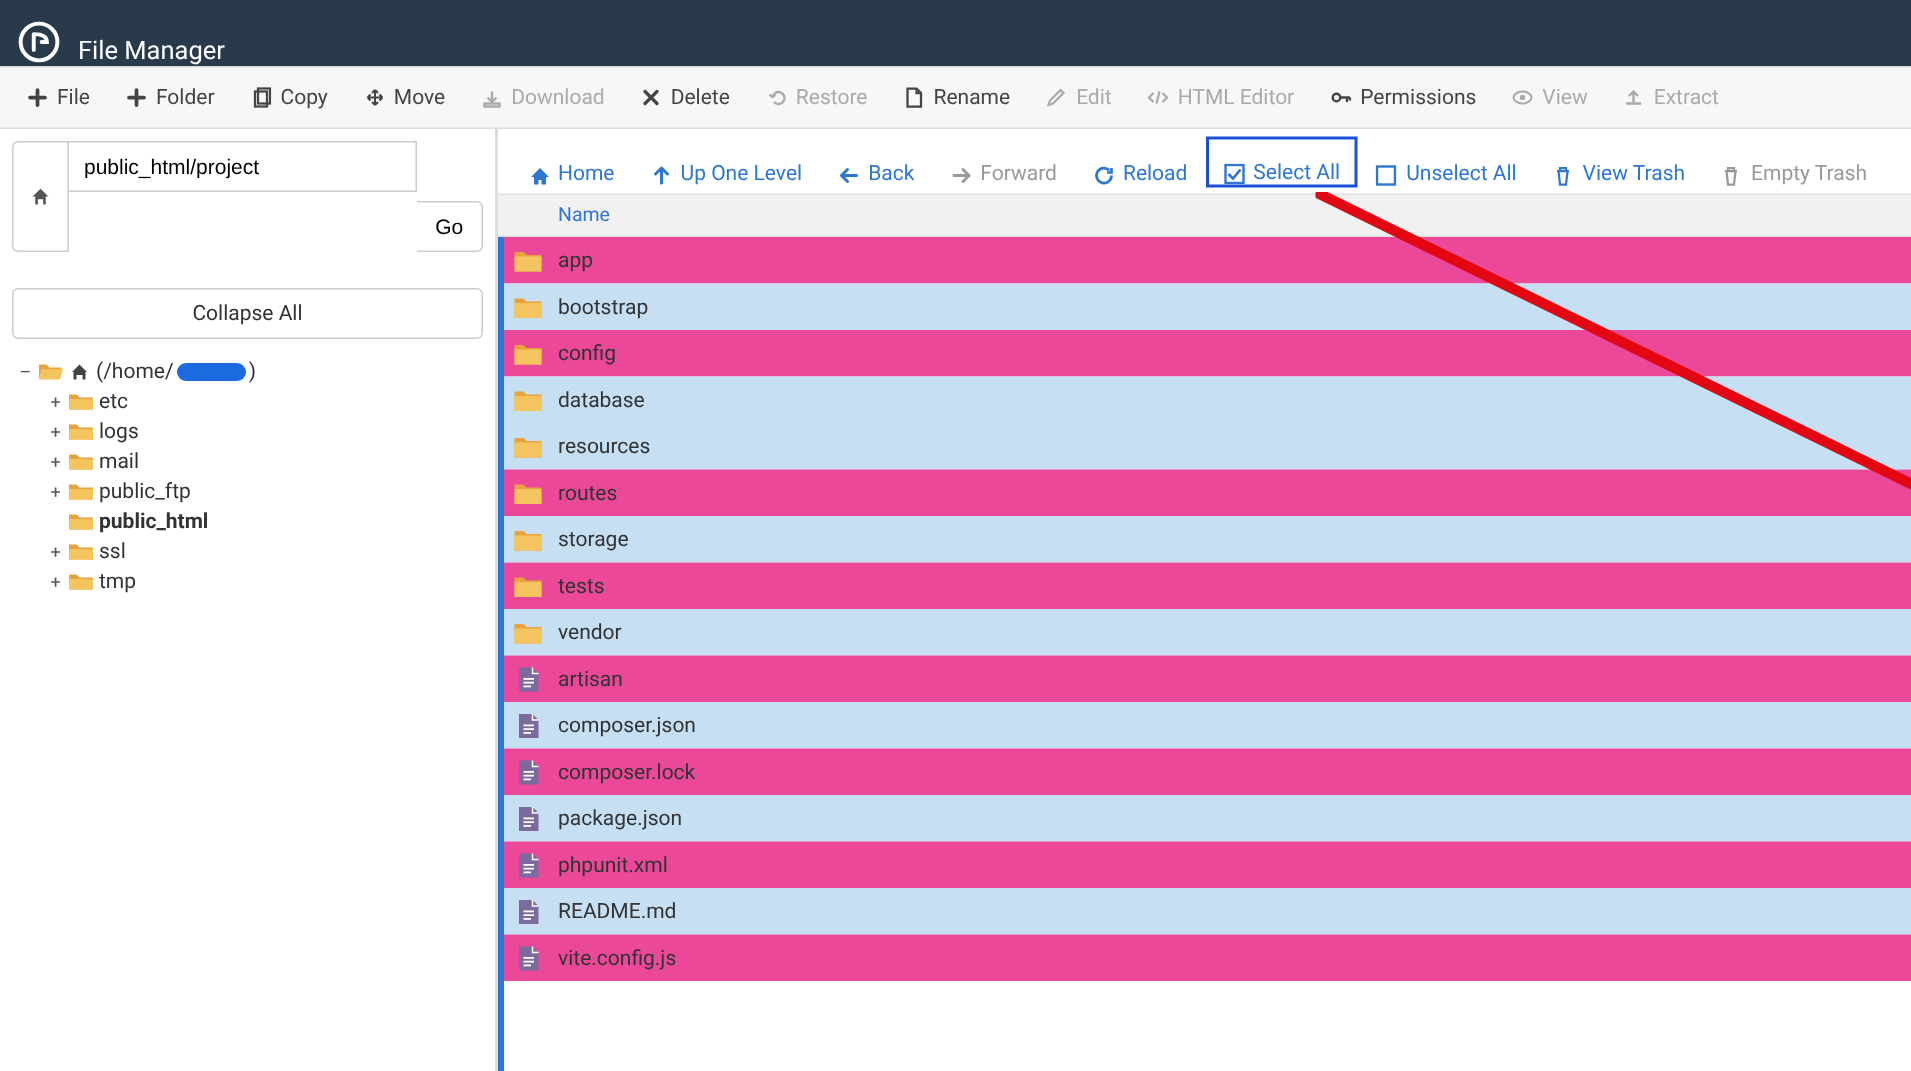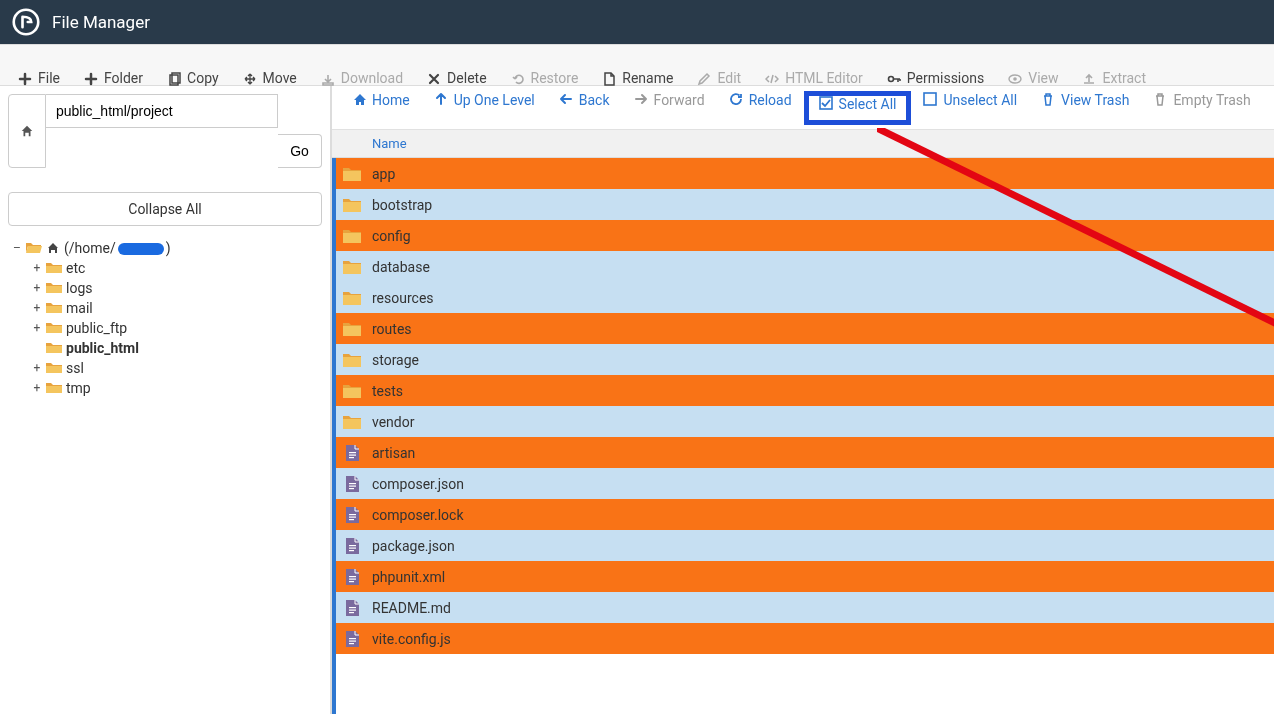--- a/index.html
+++ b/index.html
@@ -1,46 +1,46 @@
 <!DOCTYPE html>
 <html><head>
 <meta charset="utf-8">
 <style>
 * { box-sizing: border-box; margin: 0; padding: 0; }
 body { font-family: -apple-system, BlinkMacSystemFont, "Segoe UI", Roboto, Helvetica, Arial, sans-serif; font-size: 14px; color: #333; background: #fff; width: 1274px; height: 714px; overflow: hidden; }
-.header { background: #293a4a; color: #fff; height: 44px; display: flex; align-items: center; padding: 0 10px; gap: 10px; }
+.header { background: #293a4a; color: #fff; height: 44px; display: flex; align-items: flex-end; padding: 0 10px; gap: 10px; }
 .header .logo { width: 32px; height: 32px; display: flex; align-items: center; justify-content: center; }
 .header .title { font-size: 17px; font-weight: 400; }
 .toolbar { background: #f7f7f7; border-bottom: 1px solid #ddd; height: 42px; display: flex; align-items: center; padding: 0 6px; gap: 0; border-top: 1px solid #ddd;}
-.tb { display: flex; align-items: flex-end; gap: 6px; padding: 0 12px; color: #444; font-size: 14px; cursor: pointer; height: 42px; }
+.tb { display: flex; align-items: center; gap: 6px; padding: 0 12px; color: #444; font-size: 14px; cursor: pointer; height: 42px; }
 .tb.dis { color: #aaa; }
 .tb .ic { width: 14px; height: 14px; display: inline-flex; align-items: center; justify-content: center; }
 .main { display: flex; height: calc(714px - 44px - 42px); }
 .sidebar { width: 332px; border-right: 2px solid #dcdcdc; display: flex; flex-direction: column; }
 .pathbar { display: flex; padding: 8px; gap: 0; align-items: stretch; }
 .pathbar .home-btn { width: 38px; border: 1px solid #ccc; border-radius: 4px 0 0 4px; display: flex; align-items: center; justify-content: center; background: #fff; cursor: pointer; }
 .pathbar input { flex: 1; border: 1px solid #ccc; border-left: none; padding: 6px 10px; font-size: 14px; outline: none; height: 34px; }
 .pathbar .go-btn { width: 44px; border: 1px solid #ccc; border-left: none; border-radius: 0 4px 4px 0; background: #fff; cursor: pointer; font-size: 14px; height: 34px; margin-top: 40px; }
 .collapse-all { margin: 16px 8px 8px 8px; border: 1px solid #ccc; border-radius: 4px; text-align: center; padding: 8px 0; cursor: pointer; background: #fff; font-size: 14px; }
 .tree { padding: 4px 2px 4px 10px; font-size: 14px; overflow: auto; }
 .tnode { display: flex; align-items: center; gap: 2px; padding: 2px 0; cursor: pointer; }
 .tnode .tgl { width: 14px; text-align: center; color: #555; font-size: 12px; }
 .tnode .fld { width: 16px; height: 14px; display: inline-block; }
 .tnode .lbl { margin-left: 2px; }
 .tnode.bold .lbl { font-weight: 700; }
 .redact { display:inline-block; width:46px; height:12px; background:#1a6ae0; border-radius:6px; vertical-align:middle; margin:0 2px;}
 .content { flex: 1; display: flex; flex-direction: column; position: relative; }
 .actbar { height: 44px; border-bottom: 1px solid #e1e1e1; display: flex; align-items: center; padding: 0 8px; gap: 0; }
-.ab { display: flex; align-items: flex-start; gap: 6px; padding: 0 12px; font-size: 14px; cursor: pointer; height: 32px; color: #2e77d0; }
+.ab { display: flex; align-items: flex-end; gap: 6px; padding: 0 12px; font-size: 14px; cursor: pointer; height: 32px; color: #2e77d0; }
 .ab.gray { color: #999; }
-.ab.sel { border: 5px solid #1d4ed8; padding: 0 10px; height: 34px; }
+.ab.sel { border: 2px solid #1d4ed8; padding: 0 10px; height: 34px; }
 .colhead { background: #f1f1f1; border-bottom: 1px solid #ddd; height: 28px; display: flex; align-items: center; padding-left: 40px; color: #2e77d0; font-size: 13px; }
 .files { flex: 1; overflow: auto; border-left: 4px solid #2e77d0; }
 .frow { display: flex; align-items: center; height: 31px; padding-left: 6px; gap: 10px; cursor: pointer; }
-.frow.sel { background: #f97316; }
+.frow.sel { background: #ec4899; }
 .frow.alt { background: #c6dff2; }
 .frow .icon { width: 20px; height: 18px; display: flex; align-items: center; justify-content: center; }
 .frow .name { font-size: 14px; color: #333; }
 .arrow-overlay { position: absolute; top: 42px; left: 545px; width: 530px; height: 270px; pointer-events: none; z-index: 10; }
 svg { display: block; }
 </style>
 </head>
 <body>
 
 <div class="header">

